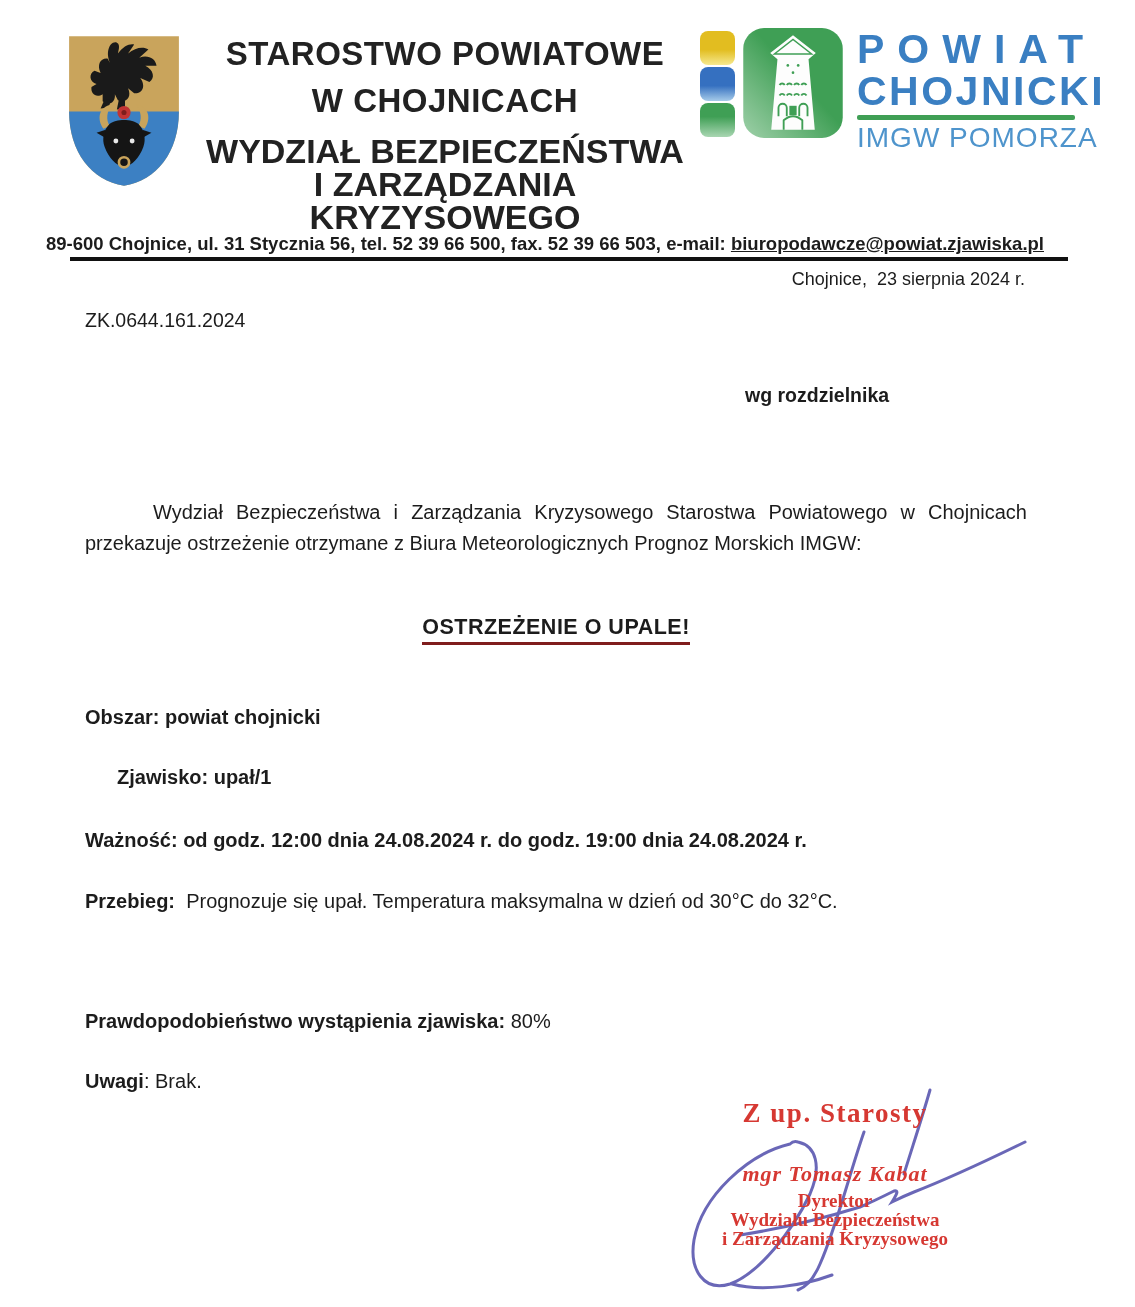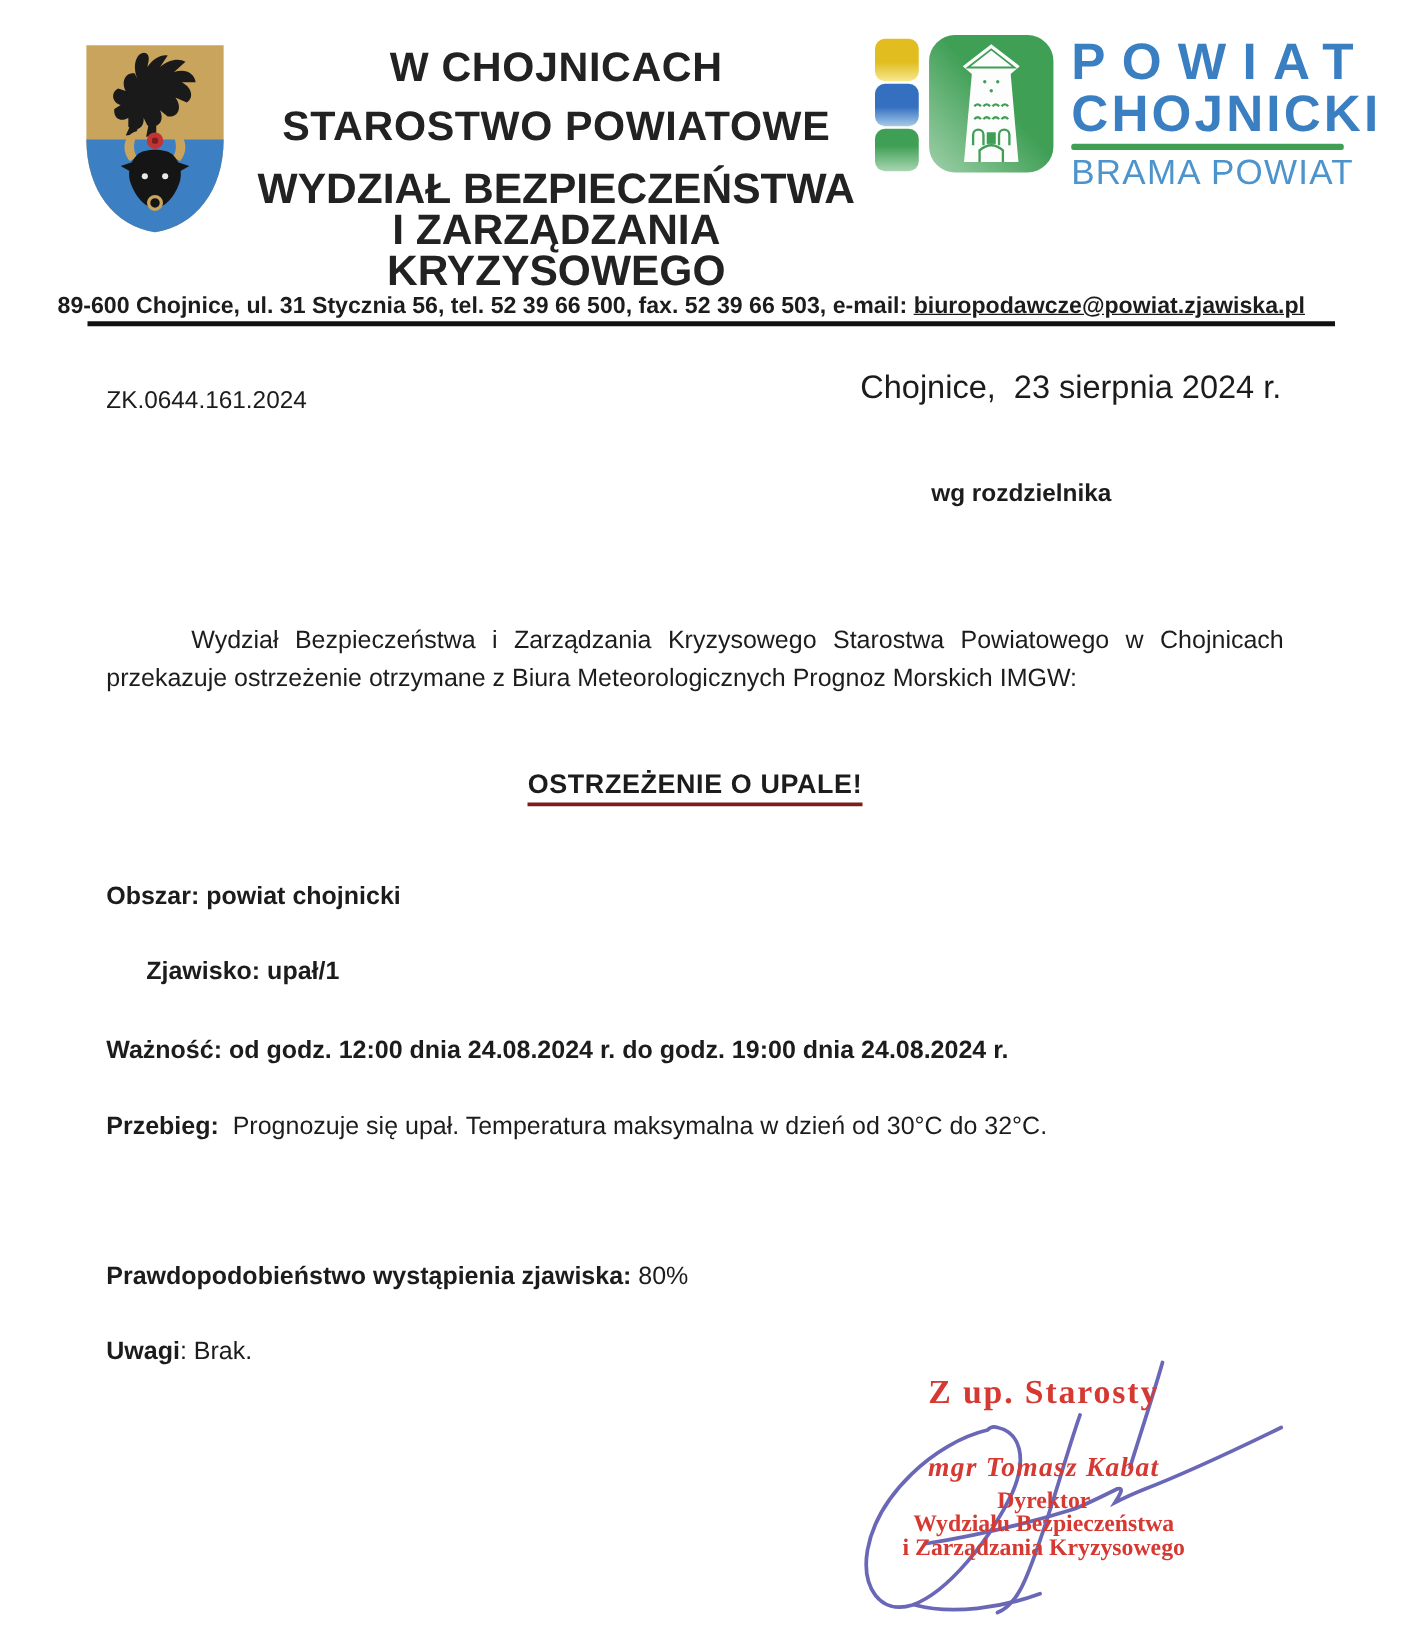--- a/index.html
+++ b/index.html
@@ -27,21 +27,21 @@
   .logo-text{margin-left:12px;margin-top:3px;}
   .logo-l1{font-size:41px;font-weight:700;letter-spacing:13px;line-height:41px;color:#3a7fc2;white-space:nowrap;}
   .logo-l2{font-size:41px;font-weight:700;letter-spacing:2.5px;line-height:42px;color:#3a7fc2;white-space:nowrap;}
   .logo-divider{height:5px;background:#3f9f55;width:218px;margin:3px 0 2px 0;border-radius:2px;}
   .logo-l3{font-size:28px;font-weight:400;letter-spacing:1px;line-height:32px;color:#4e94cc;white-space:nowrap;}
   
   .contact{position:absolute;left:0;top:233px;width:1090px;text-align:center;font-size:18.5px;font-weight:700;white-space:pre;}
   .contact .email{text-decoration:underline;}
   .rule{position:absolute;left:70px;top:257px;width:998px;height:4px;background:#111;}
   
-  .date{position:absolute;right:110px;top:269px;font-size:26px;white-space:pre;margin-top:25px;}
+  .date{position:absolute;right:110px;top:269px;font-size:18px;white-space:pre;}
   .ref{position:absolute;left:85px;top:309px;font-size:19.5px;}
   .distribution{position:absolute;left:745px;top:384px;font-size:19.5px;font-weight:700;}
   
   .intro{position:absolute;left:85px;top:497px;width:942px;font-size:20px;line-height:31px;text-align:justify;text-indent:68px;}
   .warn-title-row{position:absolute;left:85px;top:615px;width:942px;text-align:center;}
   .warn-title{display:inline-block;font-size:21.5px;font-weight:700;letter-spacing:.5px;border-bottom:3px solid #7f1d1d;padding-bottom:2px;}
   .detail{position:absolute;left:85px;font-size:20px;white-space:pre-wrap;}
   .detail b{font-weight:700;}
   .d-obszar{top:706px;font-weight:700;}
   .d-zjawisko{top:766px;font-weight:700;margin-left:32px;}
@@ -80,22 +80,22 @@
       <path d="M46,90 C52,85 68,85 74,90 C80,96 82,105 79,113 C75,124 68,131 60,133 C52,131 45,124 41,113 C38,105 40,96 46,90 Z" fill="#151515"></path>
       <path d="M42,96 L33,99 L42,104 Z" fill="#151515"></path>
       <path d="M78,96 L87,99 L78,104 Z" fill="#151515"></path>
       <circle cx="52" cy="107" r="2.4" fill="#e9e9e9"></circle>
       <circle cx="68" cy="107" r="2.4" fill="#e9e9e9"></circle>
       <circle cx="60" cy="128" r="5" fill="none" stroke="#c9a45c" stroke-width="2.6"></circle>
     </g>
   </svg>
 
   <div class="head-center">
+    <div class="office-line">STAROSTWO POWIATOWE</div>
     <div class="office-line">W CHOJNICACH</div>
-    <div class="office-line">STAROSTWO POWIATOWE</div>
     <div class="dept-block">
       <div class="dept-line">WYDZIAŁ BEZPIECZEŃSTWA</div>
       <div class="dept-line">I ZARZĄDZANIA KRYZYSOWEGO</div>
     </div>
   </div>
 
   <div class="logo">
     <div class="logo-squares">
       <div class="logo-sq sq-yellow"></div>
       <div class="logo-sq sq-blue"></div>
@@ -122,21 +122,21 @@
           <path d="M56,87 v-8 a4,4 0 0 1 8,0 v8"></path>
           <rect x="46.5" y="77" width="7" height="9" fill="#3f9f55" stroke="none"></rect>
           <path d="M41,100 v-9 q9,-8 18,0 v9"></path>
         </g>
       </svg>
     </div>
     <div class="logo-text">
       <div class="logo-l1">POWIAT</div>
       <div class="logo-l2">CHOJNICKI</div>
       <div class="logo-divider"></div>
-      <div class="logo-l3">BRAMA POWIAT</div>
+      <div class="logo-l3">IMGW POMORZA</div>
     </div>
   </div>
 
   <div class="contact"><span>89-600 Chojnice, ul. 31 Stycznia 56, tel. 52 39 66 500, fax. 52 39 66 503, e-mail: </span><span class="email">biuropodawcze@powiat.zjawiska.pl</span></div>
   <div class="rule"></div>
 
   <div class="date">Chojnice,  23 sierpnia 2024 r.</div>
   <div class="ref">ZK.0644.161.2024</div>
   <div class="distribution">wg rozdzielnika</div>
 

